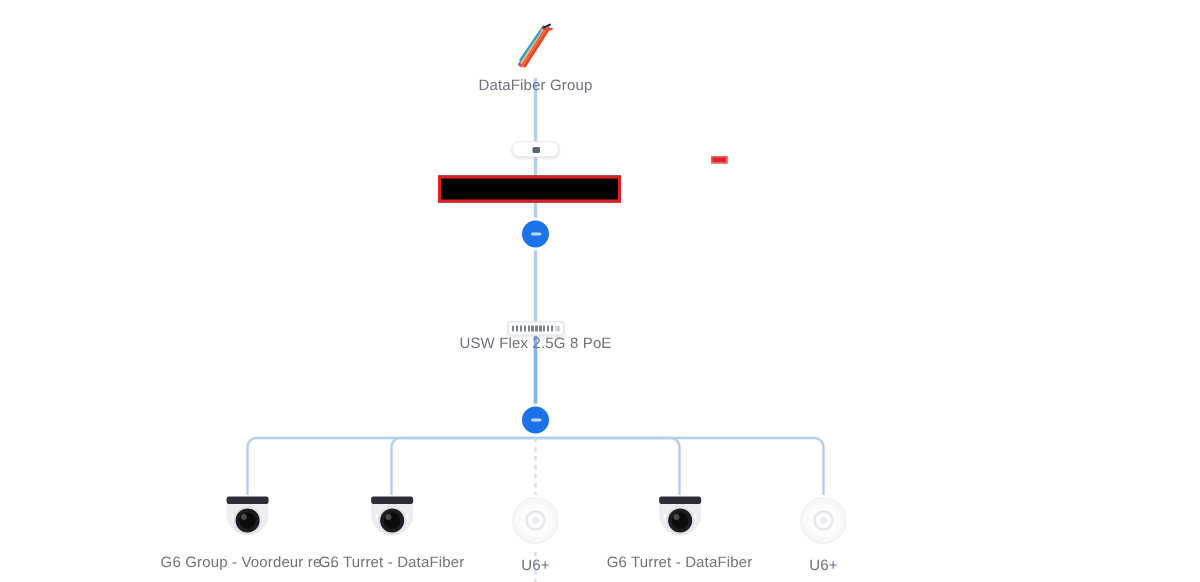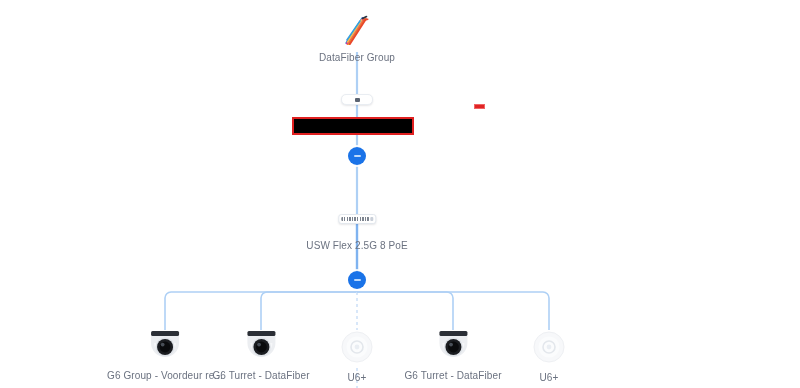--- a/index.html
+++ b/index.html
@@ -98,21 +98,21 @@
     );
     border-radius: 1px;
   }
   .switch-led {
     width: 3px;
     height: 4px;
     background: #c9cfd8;
     border-radius: 1px;
   }
   .switch-node { top: 214px; }
-  .switch-node .node-label { margin-top: 16px; }
+  .switch-node .node-label { }
 
   
   .redaction-bar {
     position: absolute;
     background: #000000;
     border: 2px solid #e02020;
     box-sizing: border-box;
   }
   .redaction-mark {
     position: absolute;

